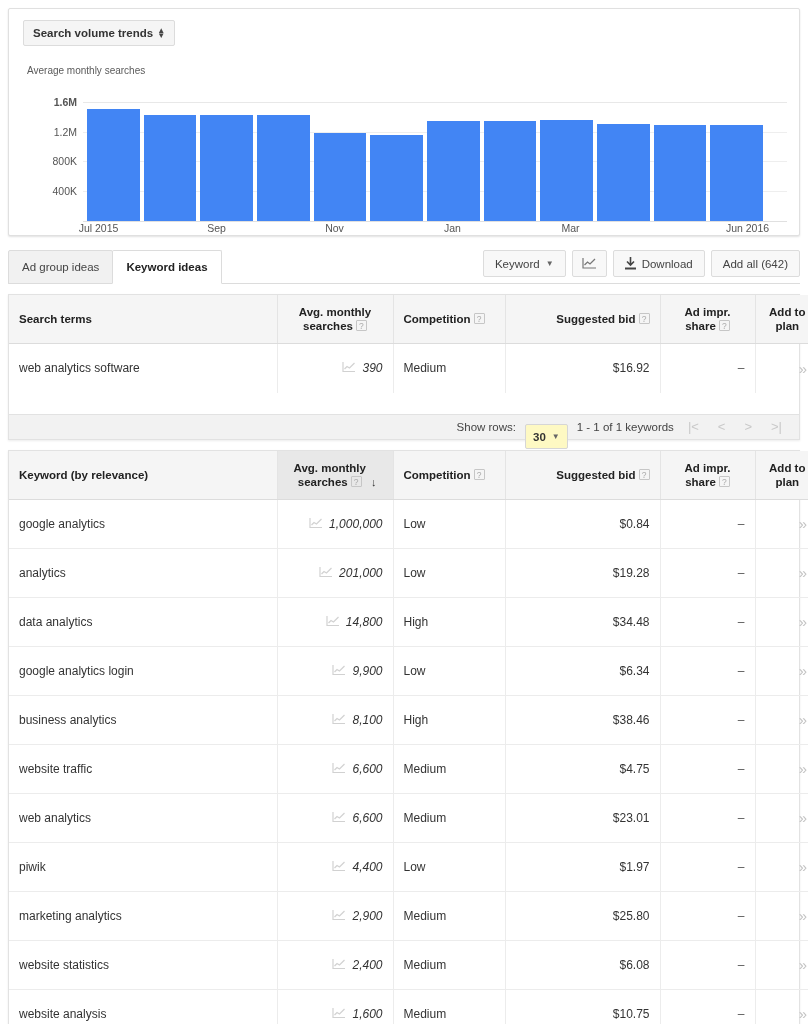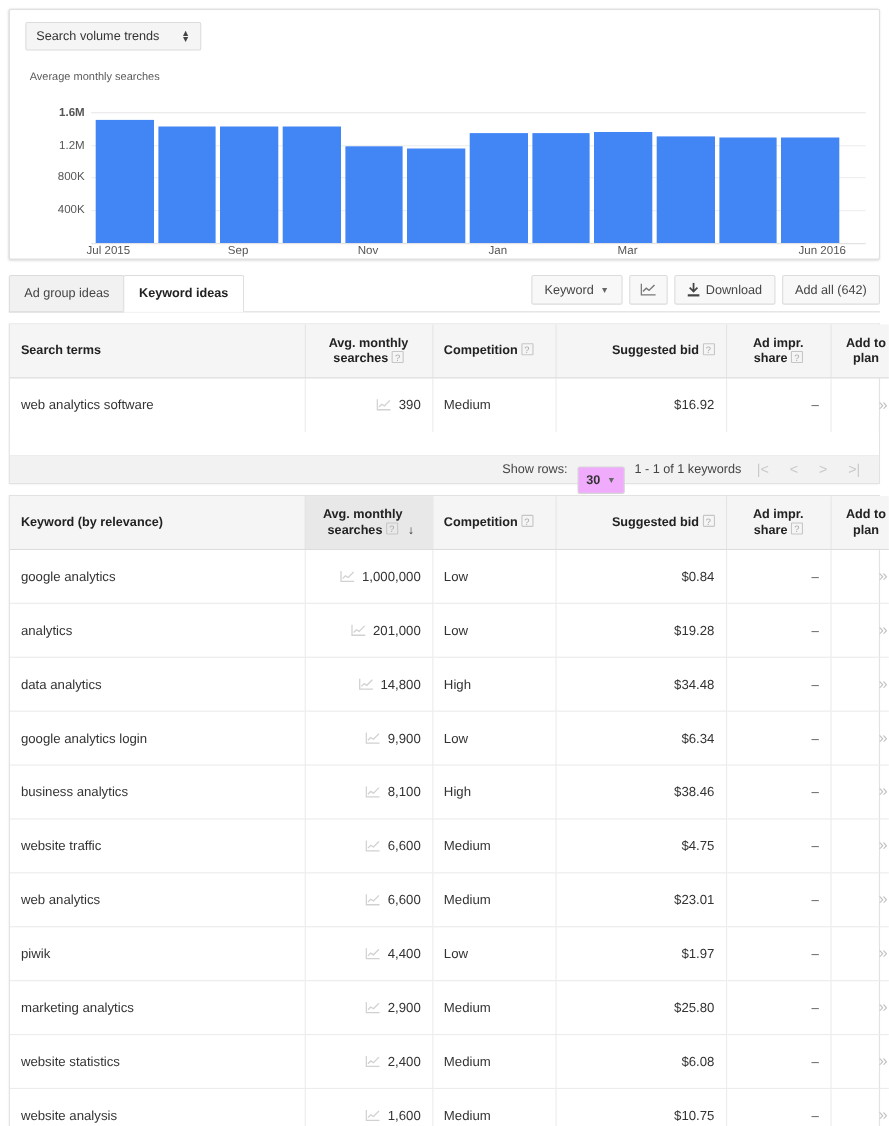--- a/index.html
+++ b/index.html
@@ -25,23 +25,23 @@
   .trend-select {
     position: absolute;
     left: 14px; top: 11px;
     background: #f5f5f5;
     border: 1px solid #dcdcdc;
     border-radius: 2px;
     height: 26px;
     padding: 0 9px;
     display: flex;
     align-items: center;
-    gap: 20px;
+    gap: 4px;
     font-size: 11.5px;
-    font-weight: normal;
+    font-weight: bold;
     color: #333;
     cursor: pointer;
     user-select: none;
   }
   .updown { display: flex; flex-direction: column; line-height: 5px; font-size: 8px; color: #444; }
 
   .chart-title {
     position: absolute;
     left: 18px; top: 56px;
     font-size: 10px;
@@ -203,38 +203,38 @@
     font-size: 8.5px;
     font-weight: normal;
     border-radius: 1px;
     vertical-align: 1px;
     margin-left: 3px;
     cursor: pointer;
   }
   .sort-arrow { color: #333; font-size: 11px; margin-left: 5px; }
   .hdr-stack { display: inline-block; text-align: center; line-height: 14px; }
 
-  .avg-cell { display: flex; align-items: center; justify-content: flex-end; gap: 6px; }
+  .avg-cell { display: flex; align-items: flex-start; justify-content: flex-end; gap: 6px; font-style: italic; }
   .spark { flex: none; opacity: .45; cursor: pointer; }
   .chev { color: #c3c3c3; font-size: 15px; cursor: pointer; }
   .dash { color: #555; }
 
   
   .pager-spacer { height: 22px; background: #fff; border-bottom: 1px solid #e2e2e2; }
   .pager {
     background: #f2f2f2;
     height: 24px;
     display: flex; align-items: center; justify-content: flex-end;
     gap: 9px;
     padding-right: 12px;
     font-size: 11.5px;
     color: #444;
   }
   .rows-sel {
-    background: #f0abfc;
+    background: #fef9c3;
     border: 1px solid #d6d6d6;
     border-radius: 2px;
     height: 25px;
     padding: 0 7px;
     display: flex; align-items: center; gap: 6px;
     font-weight: bold;
     font-size: 11.5px;
     color: #333;
     cursor: pointer;
     margin-top: 20px;

